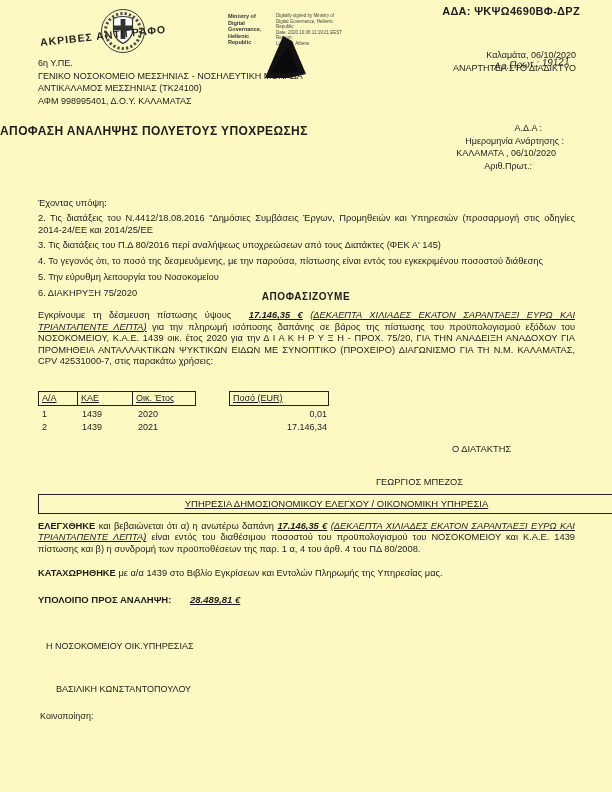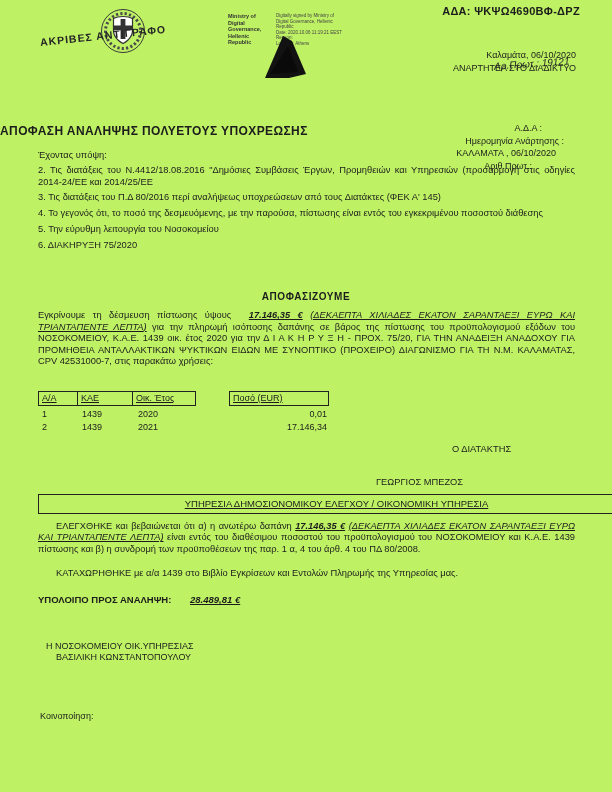--- a/index.html
+++ b/index.html
@@ -1,36 +1,36 @@
 <!DOCTYPE html>
 <html><head>
 <meta charset="utf-8">
 <style>
   html,body{margin:0;padding:0;background:#e8e8e8;}
   .page{
-    position:relative;width:612px;height:792px;margin:0 auto;background:#bef264;
+    position:relative;width:612px;height:792px;margin:0 auto;background:#fef9c3;
     font-family:"Liberation Sans",sans-serif;color:#1c1c1c;overflow:hidden;
   }
   .abs{position:absolute;}
   .ada-top{top:5px;right:32px;font-size:11px;font-weight:bold;letter-spacing:.3px;}
   .emblem{left:99px;top:7px;width:48px;height:48px;}
   .stamp-copy{left:40px;top:36px;font-size:10.5px;font-weight:bold;letter-spacing:1px;
     transform:rotate(-6deg);transform-origin:left center;color:#262626;white-space:nowrap;}
   .sig-block{left:228px;top:13px;width:116px;display:flex;gap:4px;}
   .sig-org{width:44px;font-size:5.5px;line-height:6.5px;font-weight:bold;color:#333;}
   .sig-details{width:66px;font-size:4.5px;line-height:5.6px;color:#444;}
   .sig-blob{left:262px;top:34px;width:48px;height:46px;}
   .sender{left:38px;top:57px;font-size:9px;line-height:12.5px;}
   .right-block{top:49px;right:36px;font-size:9px;line-height:12.6px;text-align:right;}
   .right-block .rel{position:relative;}
   .protocol-hand{position:absolute;right:6px;top:-4px;font-size:10px;font-style:italic;
     transform:rotate(-4deg);color:#222;white-space:nowrap;}
   .doc-title{top:124px;left:0;width:100%;text-align:left;font-size:12px;font-weight:bold;letter-spacing:.4px;}
   .preamble{left:38px;top:150px;width:537px;font-size:9.3px;line-height:11.3px;text-align:justify;}
-  .preamble .intro{margin-bottom:4px;}
+  .preamble .intro{margin-bottom:4px;margin-top:48px;}
   .preamble .item{margin-bottom:4.5px;}
   .decide-heading{top:291px;left:0;width:100%;text-align:center;font-size:10px;font-weight:bold;letter-spacing:.6px;}
   .decision-par{left:38px;top:310px;width:537px;font-size:9.3px;line-height:11.5px;text-align:justify;}
   .amount-num{font-style:italic;font-weight:bold;text-decoration:underline;}
   .amount-words{font-style:italic;text-decoration:underline;}
   .gap-left{margin-left:10px;}
   .credit-table{left:38px;top:391px;font-size:9px;}
   .tr{display:flex;}
   .th{border:1px solid #222;margin-right:-1px;padding:1px 3px 2px 3px;box-sizing:border-box;font-size:9px;text-decoration:underline;}
   .th.sep{margin-left:34px;border-left:1px solid #222;}
@@ -42,23 +42,23 @@
   .bezos{left:376px;top:477px;font-size:9.3px;}
   .audit-box{left:38px;top:494px;width:597px;border:1.5px solid #222;box-sizing:border-box;
     text-align:center;padding:3px 0 4px 0;font-size:9.5px;}
   .audit-box span{text-decoration:underline;}
   .audit-par{left:38px;top:521px;width:537px;font-size:9.3px;line-height:11.4px;text-align:justify;}
   .registered{left:38px;top:568px;width:537px;font-size:9.3px;}
   .balance{left:38px;top:594px;width:537px;font-size:9.5px;}
   .balance .label{font-weight:bold;}
   .balance .amt{margin-left:16px;}
   .officer-title{left:46px;top:641px;font-size:9px;}
-  .officer-name{left:56px;top:652px;font-size:9px;}
+  .officer-name{left:56px;top:684px;font-size:9px;}
   .notification{left:40px;top:711px;font-size:9px;}
-  b.lead{font-weight:normal;margin-left:18px;}
+  b.lead{font-weight:bold;}
 </style>
 </head>
 <body>
 
 <div class="page">
 
   <div class="abs ada-top">ΑΔΑ: ΨΚΨΩ4690ΒΦ-ΔΡΖ</div>
 
   <svg class="abs emblem" viewBox="0 0 48 48">
     <circle cx="24" cy="24" r="21.5" fill="none" stroke="#3a3a3a" stroke-width="1"></circle>
@@ -78,20 +78,26 @@
       <div>Reason:</div>
       <div>Location: Athens</div>
     </div>
   </div>
 
   <svg class="abs sig-blob" viewBox="0 0 48 46">
     <path d="M3 44 L21 2 L30 7 L44 40 L27 44 Z" fill="#121212"></path>
     <path d="M8 40 L26 12 L36 38 Z" fill="#0a0a0a"></path>
   </svg>
 
+  <div class="abs sender">
+    <div>6η Υ.ΠΕ.</div>
+    <div>ΓΕΝΙΚΟ ΝΟΣΟΚΟΜΕΙΟ ΜΕΣΣΗΝΙΑΣ -  ΝΟΣΗΛΕΥΤΙΚΗ ΜΟΝΑΔΑ</div>
+    <div>ΑΝΤΙΚΑΛΑΜΟΣ ΜΕΣΣΗΝΙΑΣ (ΤΚ24100)</div>
+    <div>ΑΦΜ 998995401,   Δ.Ο.Υ. ΚΑΛΑΜΑΤΑΣ</div>
+  </div>
 
   <div class="abs right-block">
     <div>Καλαμάτα, 06/10/2020</div>
     <div class="rel">
       <span>ΑΝΑΡΤΗΤΕΑ ΣΤΟ ΔΙΑΔΙΚΤΥΟ</span>
       <span class="protocol-hand">Αρ.Πρωτ.: 19121</span>
     </div>
     <div style="padding-right:34px;margin-top:48px;">Α.Δ.Α :</div>
     <div style="padding-right:12px;">Ημερομηνία Ανάρτησης :</div>
     <div style="padding-right:20px;">ΚΑΛΑΜΑΤΑ , 06/10/2020</div>

